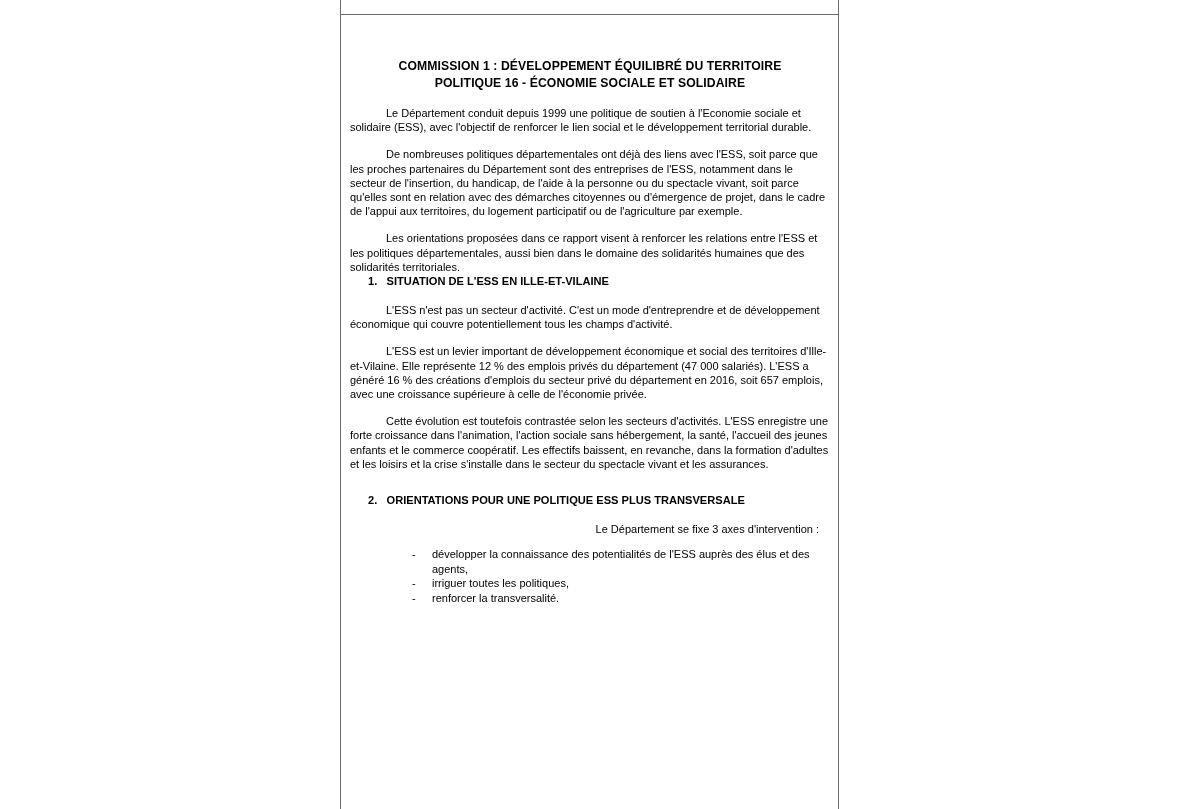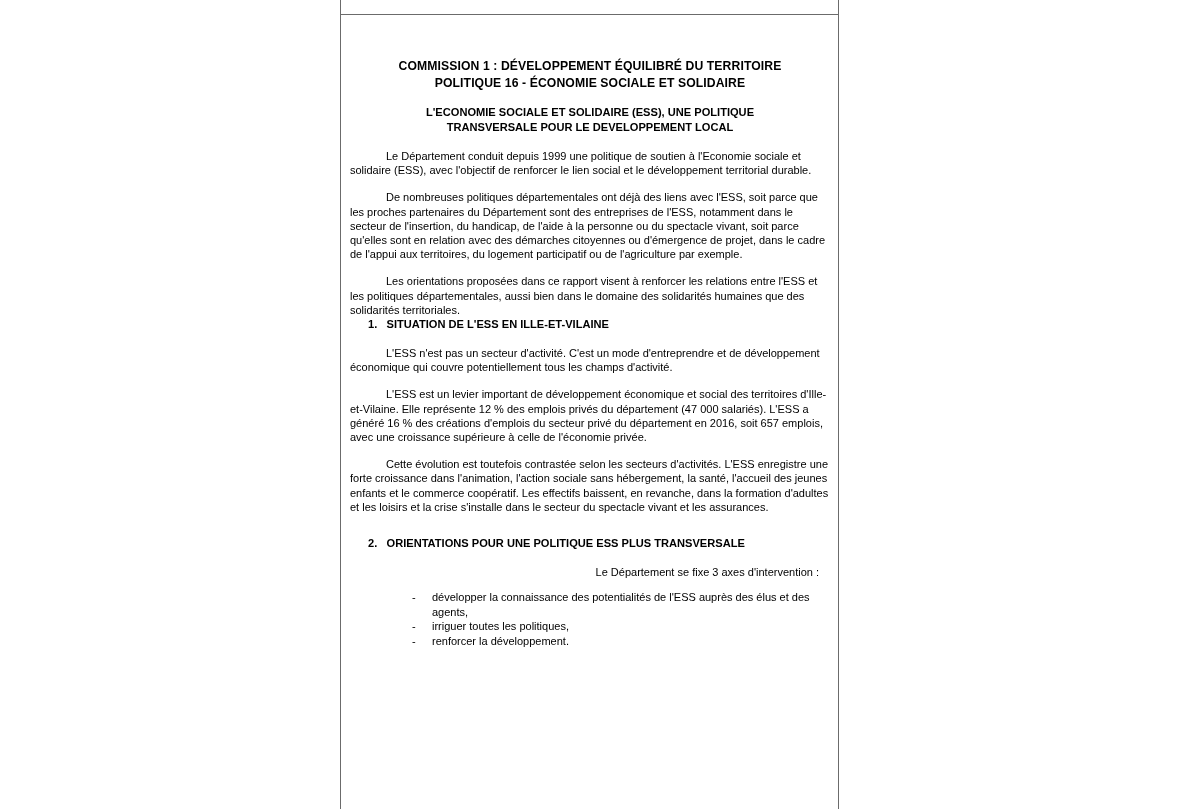--- a/index.html
+++ b/index.html
@@ -139,24 +139,20 @@
   <div class="rule-top"></div>
 
   <div class="content">
     <div class="inner">
 
       <div class="title-block">
         <div>COMMISSION 1 : DÉVELOPPEMENT ÉQUILIBRÉ DU TERRITOIRE</div>
         <div>POLITIQUE 16 - ÉCONOMIE SOCIALE ET SOLIDAIRE</div>
       </div>
 
-      <div class="subtitle-block">
-        <div>L'ECONOMIE SOCIALE ET SOLIDAIRE (ESS), UNE POLITIQUE</div>
-        <div>TRANSVERSALE POUR LE DEVELOPPEMENT LOCAL</div>
-      </div>
 
       <div class="para-gap-top">
         <p class="para">Le Département conduit depuis 1999 une politique de soutien à l'Economie sociale et solidaire (ESS), avec l'objectif de renforcer le lien social et le développement territorial durable.</p>
         <p class="para">De nombreuses politiques départementales ont déjà des liens avec l'ESS, soit parce que les proches partenaires du Département sont des entreprises de l'ESS, notamment dans le secteur de l'insertion, du handicap, de l'aide à la personne ou du spectacle vivant, soit parce qu'elles sont en relation avec des démarches citoyennes ou d'émergence de projet, dans le cadre de l'appui aux territoires, du logement participatif ou de l'agriculture par exemple.</p>
         <p class="para">Les orientations proposées dans ce rapport visent à renforcer les relations entre l'ESS et les politiques départementales, aussi bien dans le domaine des solidarités humaines que des solidarités territoriales.</p>
       </div>
 
       <div class="section-wrap">
         <h2 class="section">
           <span>1.</span>
@@ -180,21 +176,21 @@
             <li>
               <span class="dash">-</span>
               <span>développer la connaissance des potentialités de l'ESS auprès des élus et des agents,</span>
             </li>
             <li>
               <span class="dash">-</span>
               <span>irriguer toutes les politiques,</span>
             </li>
             <li>
               <span class="dash">-</span>
-              <span>renforcer la développement.</span>
+              <span>renforcer la transversalité.</span>
             </li>
           </ul>
         </div>
       </div>
 
     </div>
   </div>
 </div>
 
 </body></html>

